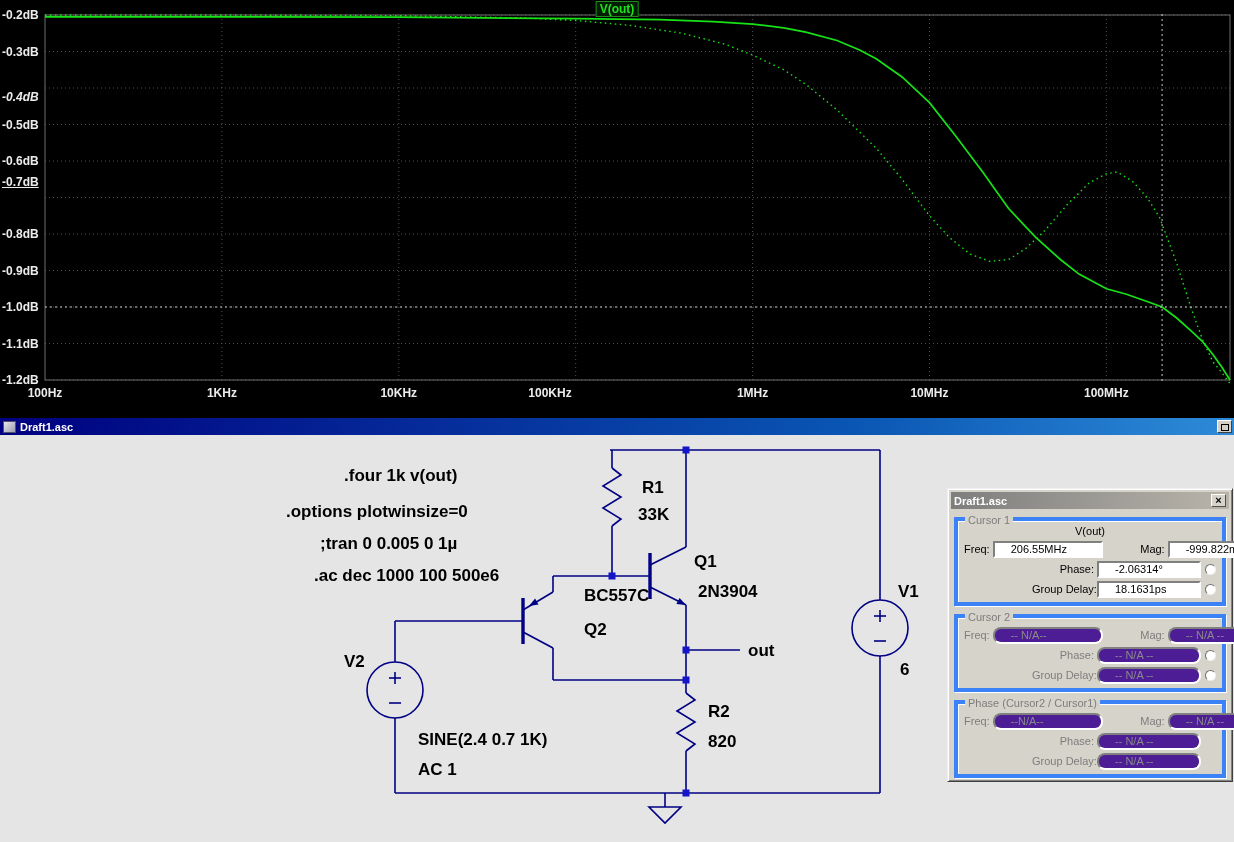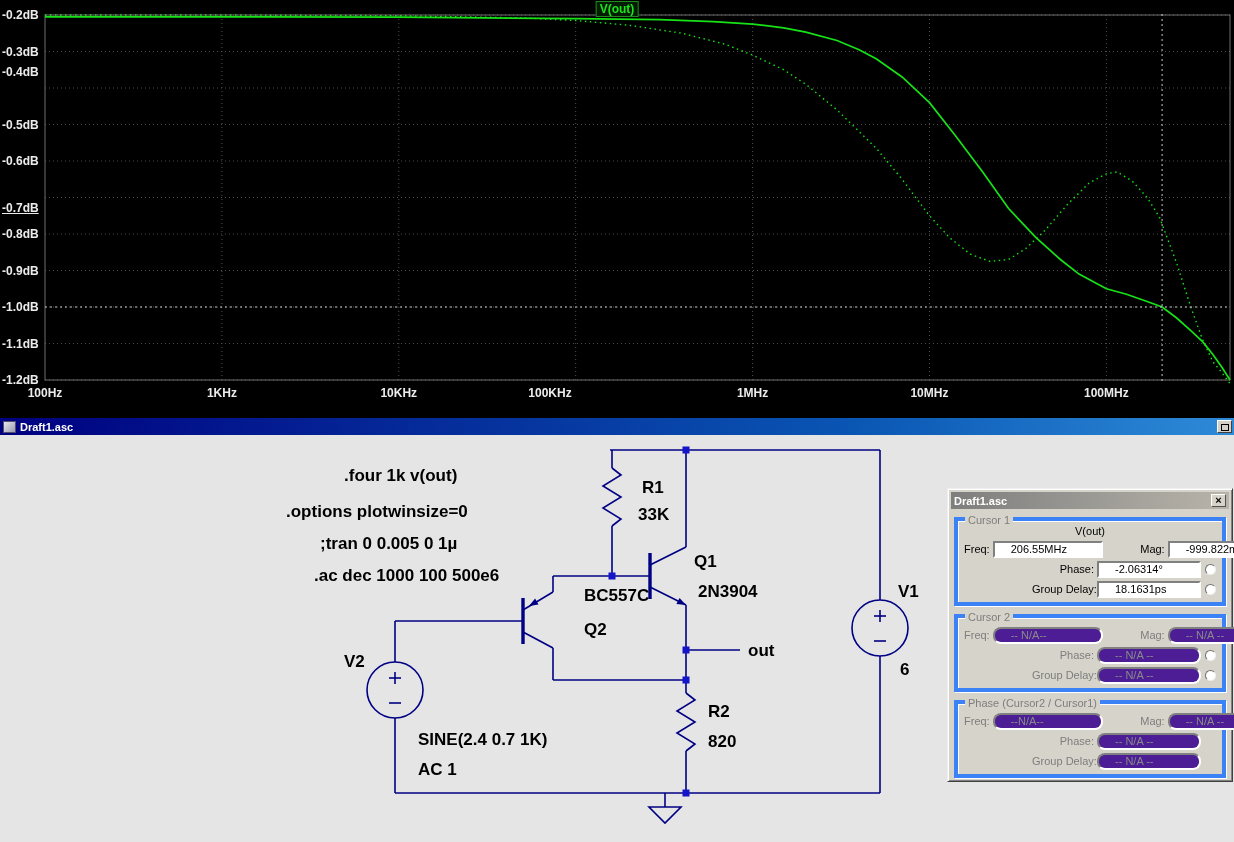--- a/index.html
+++ b/index.html
@@ -98,24 +98,24 @@
           <polyline points="45.0,15.0 221.9,15.0 398.8,15.7 522.4,17.9 575.7,20.5 628.9,25.2 682.2,33.3 725.2,44.2 752.6,55.1 783.7,69.7 805.8,84.3 837.0,109.9 876.2,148.2 902.1,179.3 929.5,215.8 949.6,237.7 970.2,254.1 990.0,261.4 1008.6,259.5 1025.7,248.6 1045.0,230.4 1067.1,204.8 1089.2,182.9 1106.4,173.8 1117.1,171.9 1132.2,181.1 1147.1,197.5 1159.6,217.6 1176.7,263.2 1190.8,307.0 1202.6,339.9 1212.9,361.8 1221.9,372.7 1230.0,383.6" class="trace dotted"></polyline>
         </g>
       <g id="cursor-lines">
           <line x1="1162.0829032435947" x2="1162.0829032435947" y1="14" y2="382" class="cursorline"></line>
           <line x1="45" x2="1230" y1="307" y2="307" class="cursorline"></line>
         </g>
     </svg>
     <div id="trace-label">V(out)</div>
   <div class="ytick" style="top: 8px;">-0.2dB</div>
       <div class="ytick" style="top: 44.5px;">-0.3dB</div>
-      <div class="ytick" style="top: 65px;">-0.4dB</div>
+      <div class="ytick" style="top: 90px; font-style: italic;">-0.4dB</div>
       <div class="ytick" style="top: 117.5px;">-0.5dB</div>
       <div class="ytick" style="top: 154px;">-0.6dB</div>
-      <div class="ytick" style="top: 201px; text-decoration: underline;">-0.7dB</div>
+      <div class="ytick" style="top: 175px; text-decoration: underline;">-0.7dB</div>
       <div class="ytick" style="top: 227px;">-0.8dB</div>
       <div class="ytick" style="top: 263.5px;">-0.9dB</div>
       <div class="ytick" style="top: 300px;">-1.0dB</div>
       <div class="ytick" style="top: 336.5px;">-1.1dB</div>
       <div class="ytick" style="top: 373px;">-1.2dB</div>
       <div class="xtick" style="left: 13px;">100Hz</div>
       <div class="xtick" style="left: 189.893px;">1KHz</div>
       <div class="xtick" style="left: 366.786px;">10KHz</div>
       <div class="xtick" style="left: 518px;">100KHz</div>
       <div class="xtick" style="left: 720.571px;">1MHz</div>

